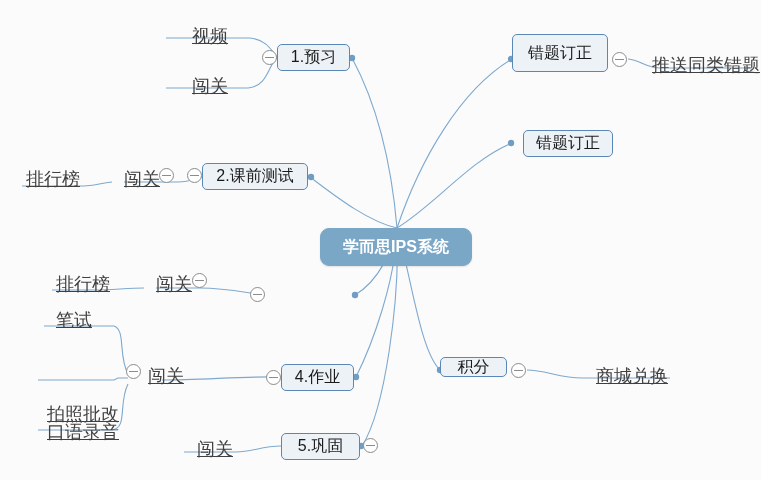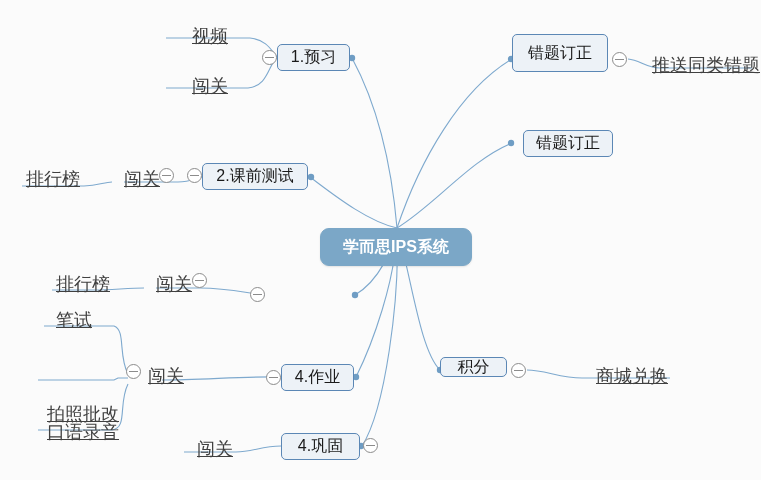--- a/index.html
+++ b/index.html
@@ -73,21 +73,21 @@
       <circle cx="511" cy="143" r="3.2"></circle>
       <circle cx="440" cy="370" r="3.2"></circle>
     </g>
   </svg>
 
   <div class="node root" style="left:320px;top:228px;width:152px;height:38px;">学而思IPS系统</div>
 
   <div class="node" style="left:277px;top:44px;width:73px;height:27px;">1.预习</div>
   <div class="node" style="left:202px;top:163px;width:106px;height:27px;">2.课前测试</div>
   <div class="node" style="left:281px;top:364px;width:73px;height:27px;">4.作业</div>
-  <div class="node" style="left:281px;top:433px;width:79px;height:27px;">4.巩固</div>
+  <div class="node" style="left:281px;top:433px;width:79px;height:27px;">5.巩固</div>
 
   <div class="node" style="left:512px;top:34px;width:96px;height:38px;">错题订正</div>
   <div class="node" style="left:523px;top:130px;width:90px;height:27px;">错题订正</div>
   <div class="node" style="left:440px;top:357px;width:67px;height:20px;">积分</div>
 
   <div class="leaf" style="left:192px;top:24px;">视频</div>
   <div class="leaf" style="left:192px;top:74px;">闯关</div>
 
   <div class="leaf" style="left:124px;top:167px;">闯关</div>
   <div class="leaf" style="left:26px;top:167px;">排行榜</div>

